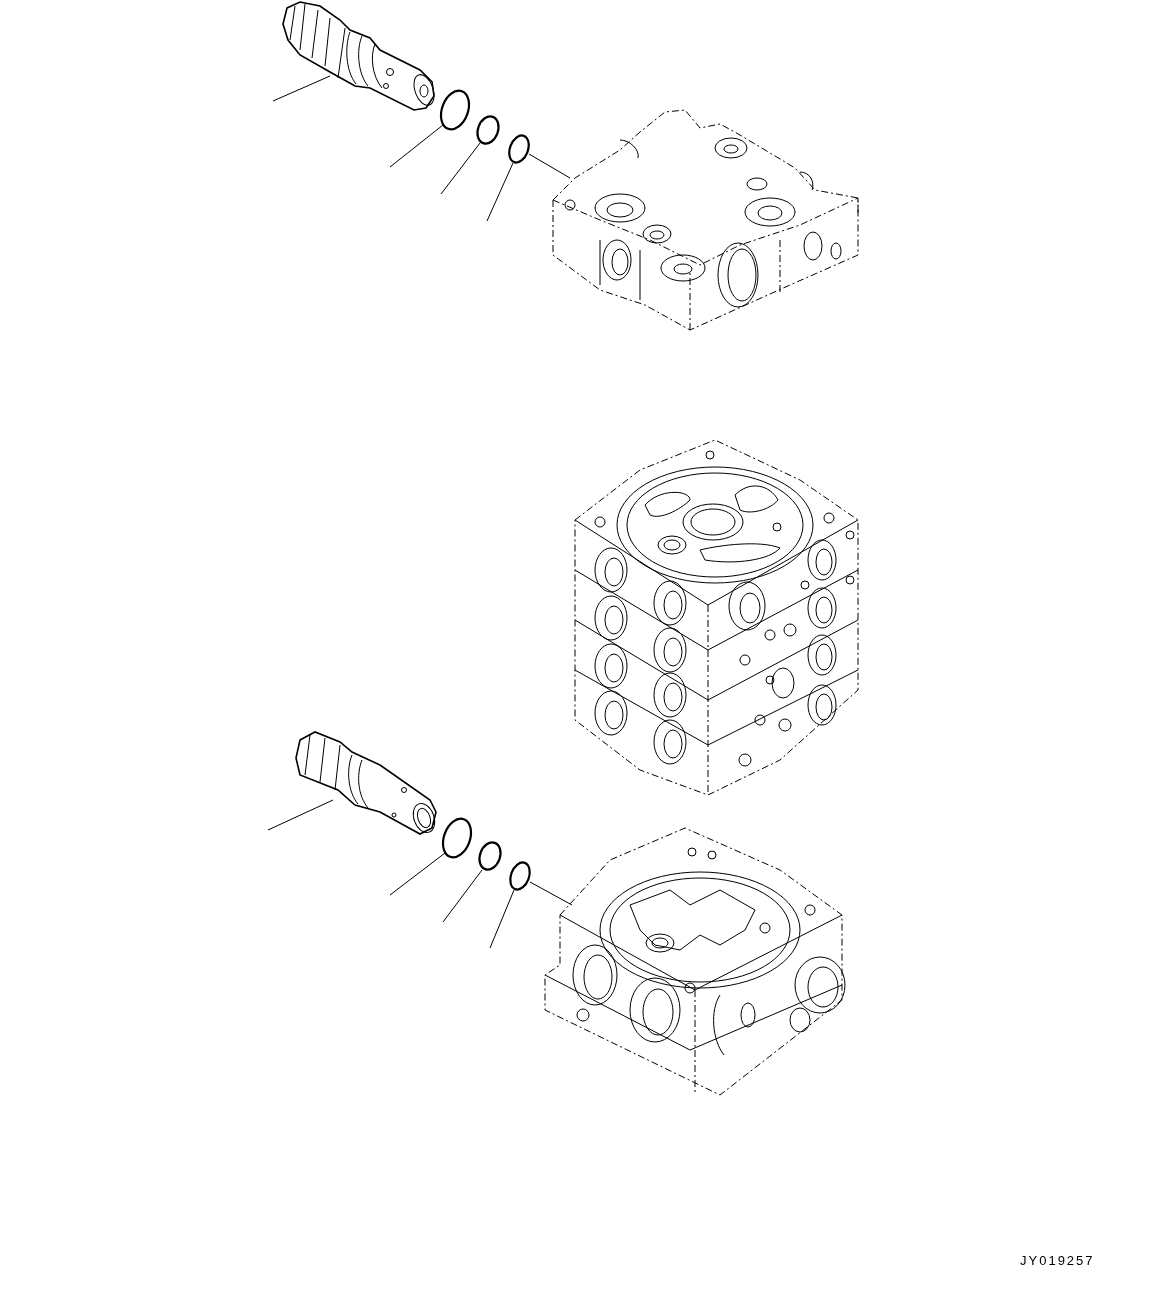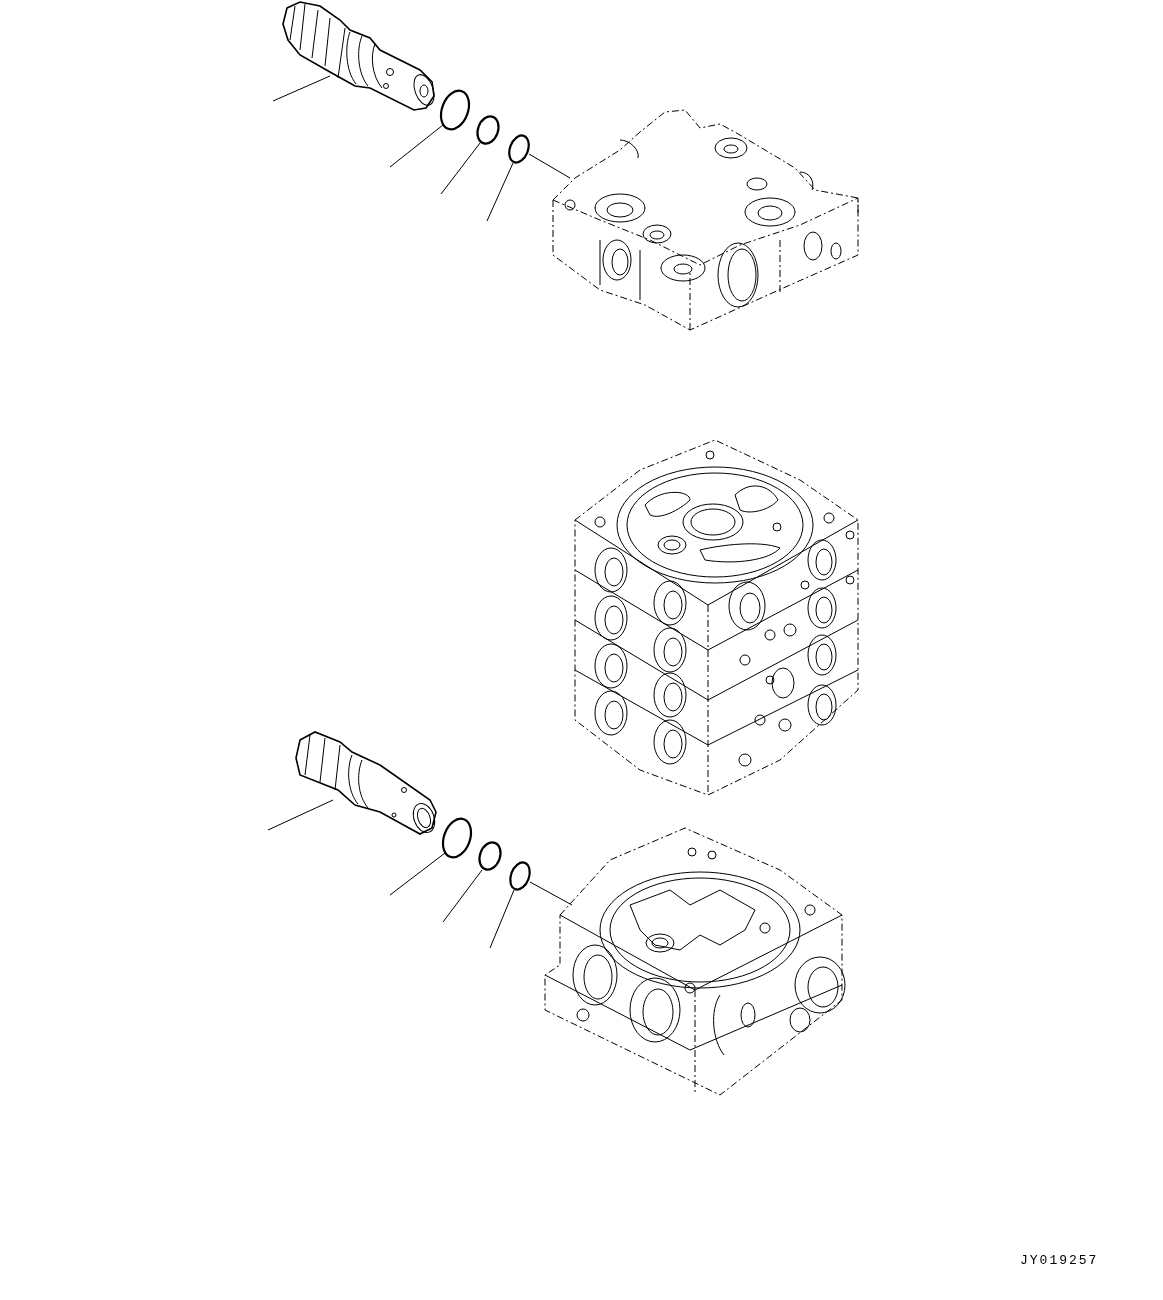--- a/index.html
+++ b/index.html
@@ -1,18 +1,18 @@
 <!DOCTYPE html>
 <html><head>
 <meta charset="utf-8">
 <style>
   html,body{margin:0;padding:0;background:#fff;}
   body{width:1163px;height:1300px;position:relative;overflow:hidden;font-family:"DejaVu Sans Mono",monospace;}
   svg.diagram{position:absolute;left:0;top:0;}
-  .ref{position:absolute;left:1020px;top:1253px;font-size:13px;letter-spacing:2px;color:#000;font-family:Liberation Mono, monospace;}
+  .ref{position:absolute;left:1020px;top:1253px;font-size:13px;letter-spacing:2px;color:#000;font-family:Liberation Sans, sans-serif;}
   .s{fill:none;stroke:#000;stroke-width:1.6;}
   .t{fill:none;stroke:#000;stroke-width:1;}
   .d{fill:none;stroke:#000;stroke-width:1;stroke-dasharray:7 3 2 3;}
   .ring{fill:none;stroke:#000;stroke-width:2.2;}
 </style>
 </head>
 <body>
 
 <svg class="diagram" width="1163" height="1300" viewBox="0 0 1163 1300">
 

